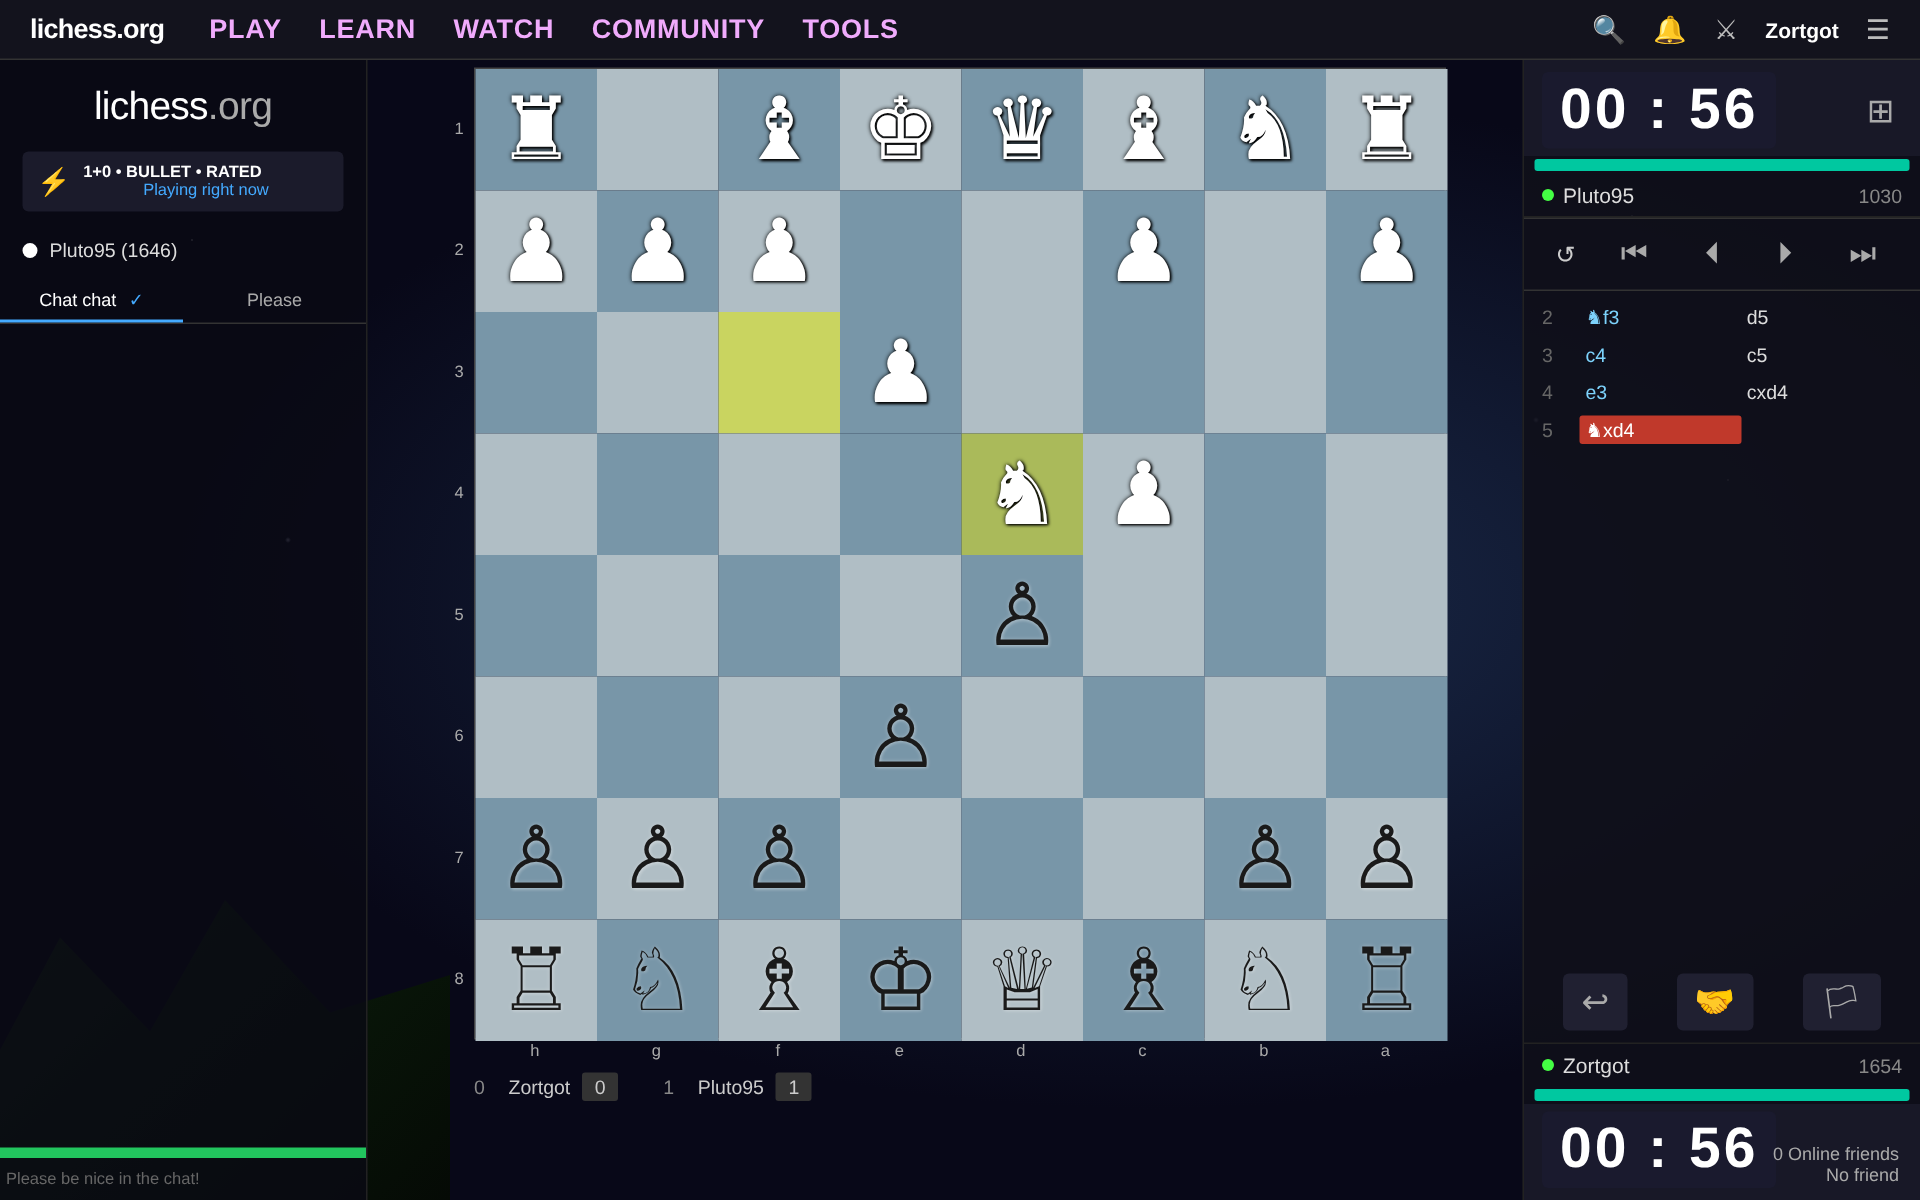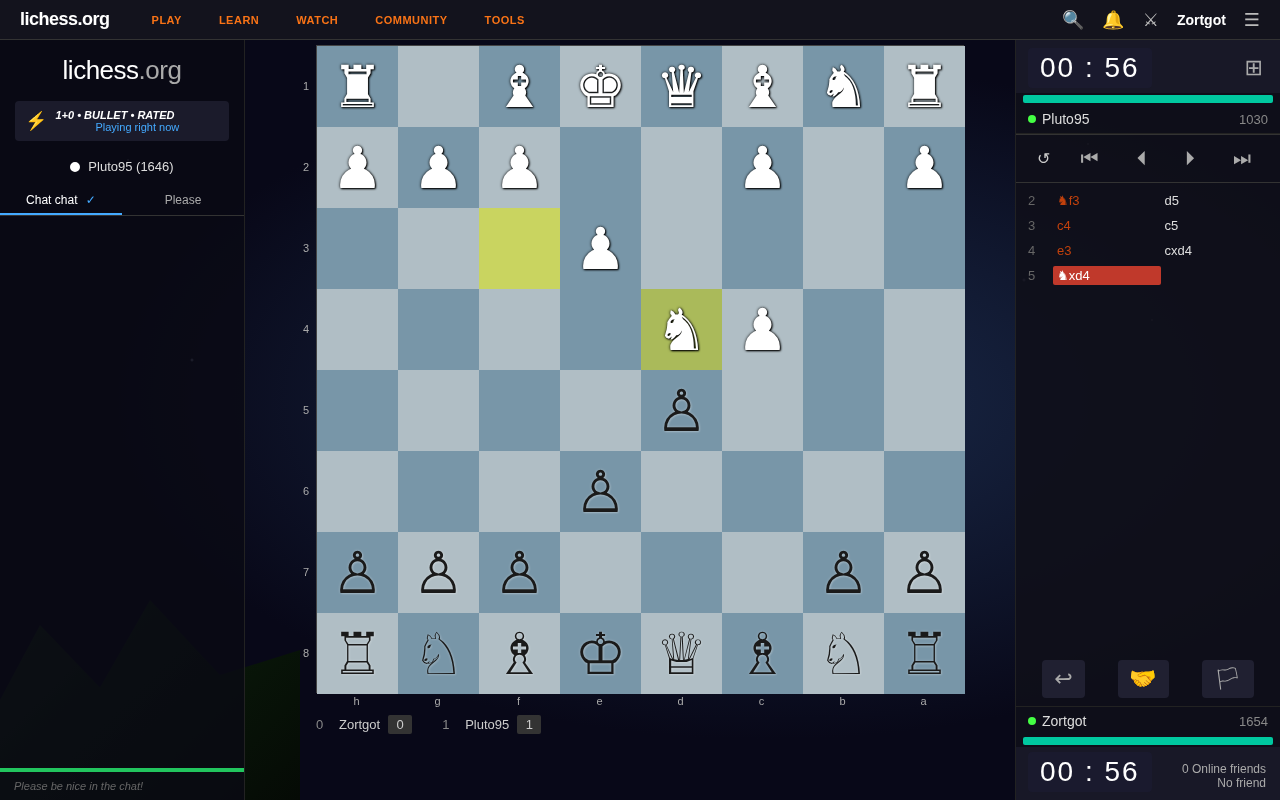--- a/index.html
+++ b/index.html
@@ -70,27 +70,26 @@
       font-weight: bold;
       margin-right: 30px;
       letter-spacing: -0.5px;
     }
     .nav-items {
       display: flex;
       gap: 25px;
       flex: 1;
     }
     .nav-item {
-      color: #f97316;
-      font-size: 11px;
+      color: #f0abfc;
+      font-size: 18px;
       font-weight: 600;
       text-transform: uppercase;
       letter-spacing: 0.5px;
       cursor: pointer;
-      margin-left: 12px;
     }
     .nav-right {
       display: flex;
       align-items: center;
       gap: 18px;
     }
     .nav-icon {
       color: #bbb;
       font-size: 18px;
       cursor: pointer;
@@ -132,34 +131,33 @@
     .game-status {
       margin: 5px 15px 10px;
       background: rgba(30,30,45,0.9);
       border-radius: 4px;
       padding: 8px 10px;
       display: flex;
       align-items: center;
       gap: 8px;
     }
     .bolt-icon { color: #f0c000; font-size: 18px; }
-    .game-type { color: #fff; font-weight: bold; font-size: 11px; font-style: italic; }
+    .game-type { color: #fff; font-weight: bold; font-size: 11px; }
     .game-state { color: #4af; font-size: 11px; margin-left: 40px; }
 
     .players-list {
       padding: 5px 15px 10px;
     }
     .player-entry {
       display: flex;
       align-items: center;
       gap: 8px;
       padding: 3px 0;
       font-size: 13px;
       color: #ddd;
-      justify-content: center;
     }
     .player-dot {
       width: 10px; height: 10px;
       border-radius: 50%;
       border: 2px solid #888;
       flex-shrink: 0;
     }
     .player-dot.white { background: #fff; border-color: #fff; }
     .player-dot.black { background: #222; border-color: #666; }
 
@@ -186,25 +184,24 @@
 
     .chat-area {
       flex: 1;
       padding: 10px;
       overflow-y: auto;
       font-size: 12px;
       color: #aaa;
       min-height: 200px;
     }
     .chat-footer {
-      padding: 8px 14px;
+      padding: 8px 4px;
       font-size: 11px;
       color: #666;
-      border-top: 4px solid #22c55e;
-      font-style: italic;
+      border-top: 7px solid #22c55e;
     }
 
     
     .board-area {
       flex: 1;
       display: flex;
       flex-direction: column;
       align-items: center;
       justify-content: flex-start;
       padding: 5px 0 0 0;
@@ -310,22 +307,22 @@
 
     
     .clock-top {
       background: rgba(25,25,40,0.95);
       padding: 8px 12px 5px;
       display: flex;
       align-items: center;
       justify-content: space-between;
     }
     .clock-display {
-      font-size: 28px;
-      font-weight: normal;
+      font-size: 38px;
+      font-weight: bold;
       color: #fff;
       font-variant-numeric: tabular-nums;
       letter-spacing: 2px;
       background: #1a1a2e;
       padding: 4px 12px;
       border-radius: 4px;
     }
     .clock-add-btn {
       color: #aaa;
       font-size: 22px;
@@ -378,21 +375,21 @@
       font-size: 13px;
       padding: 3px 12px;
     }
     .move-num {
       color: #666;
       width: 25px;
       flex-shrink: 0;
     }
     .move-white {
       flex: 1;
-      color: #c2410c;
+      color: #7dd3fc;
       padding: 2px 4px;
     }
     .move-black {
       flex: 1;
       color: #ddd;
       padding: 2px 4px;
     }
     .move-current {
       background: #c0392b;
       color: #fff;

